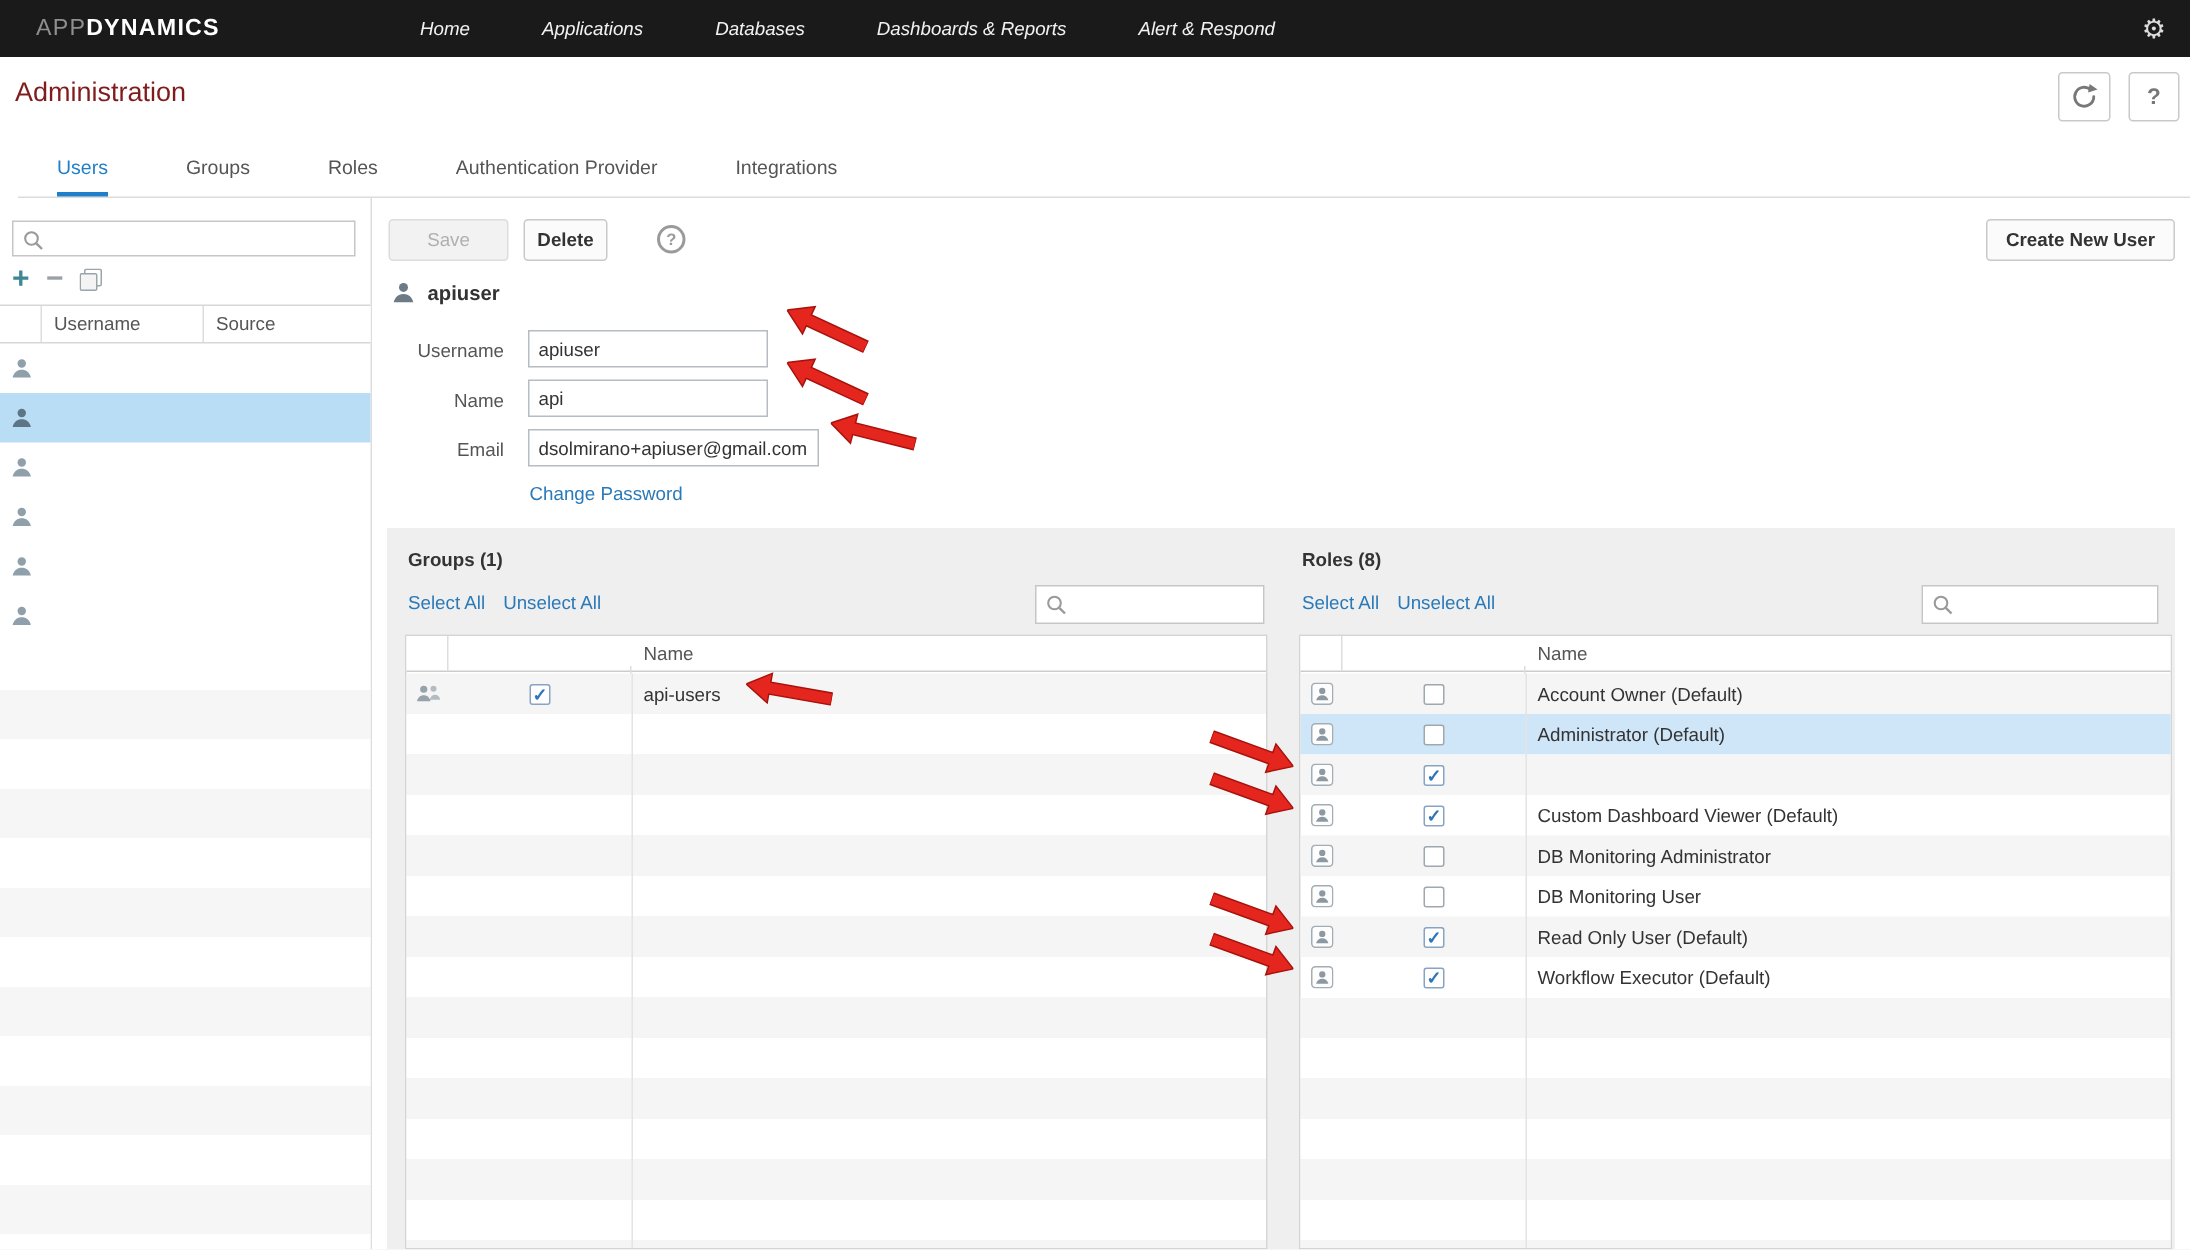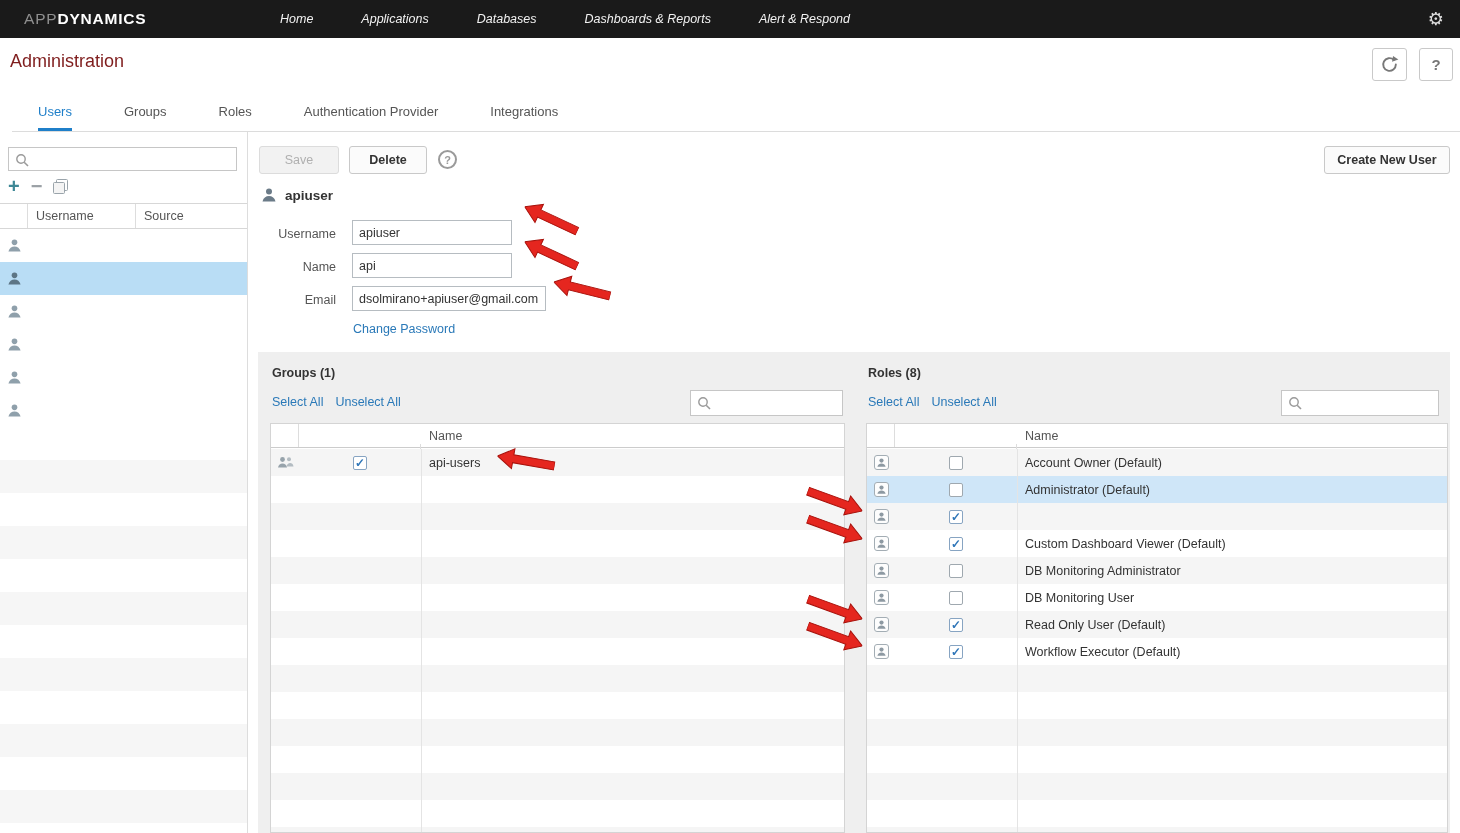--- a/index.html
+++ b/index.html
@@ -50,21 +50,21 @@
   .icon-cell { width:28px; display:flex; justify-content:center; }
   .u-cell { width:108px; padding-left:8px; }
   .s-cell { flex:1; padding-left:8px; }
   .bar { height:9px; border-radius:2px; background:#c9c9c9; }
   .sb-row.selected .bar { background:#93aebf; }
   .sb-filler { flex:1; background:repeating-linear-gradient(to bottom, #ffffff 0 33px, #f6f6f6 33px 66px); }
   
   .btn { position:absolute; height:28px; border:1px solid #c9c9c9; border-radius:3px; background:#fbfbfb;
          display:flex; align-items:center; justify-content:center; cursor:pointer; font-size:12.5px; color:#333; }
   .btn-save { left:259px; top:146px; width:80px; background:#f2f2f2; border-color:#dcdcdc; color:#b0b0b0; cursor:default; }
-  .btn-delete { left:349px; top:146px; width:78px; font-weight:700; }
+  .btn-delete { left:349px; top:146px; width:56px; font-weight:700; }
   .btn-create { left:1324px; top:146px; width:126px; font-weight:700; }
   .help-circle { position:absolute; left:438px; top:150px; width:19px; height:19px; border:2px solid #9a9a9a; border-radius:50%;
                  display:flex; align-items:center; justify-content:center; font-size:11px; font-weight:700; color:#9a9a9a; cursor:pointer; }
   
   .user-title { position:absolute; left:261px; top:187px; display:flex; align-items:center; gap:8px;
                 font-weight:700; font-size:13.5px; color:#333; }
   .f-label { position:absolute; width:95px; text-align:right; color:#555; }
   .f-input { position:absolute; height:25px; border:1px solid #b6bcc1; padding:0 6px; font-size:12.5px; color:#333;
              font-family:"Liberation Sans",sans-serif; outline:none; }
   .lnk { color:#2a79b8; cursor:pointer; text-decoration:none; }

